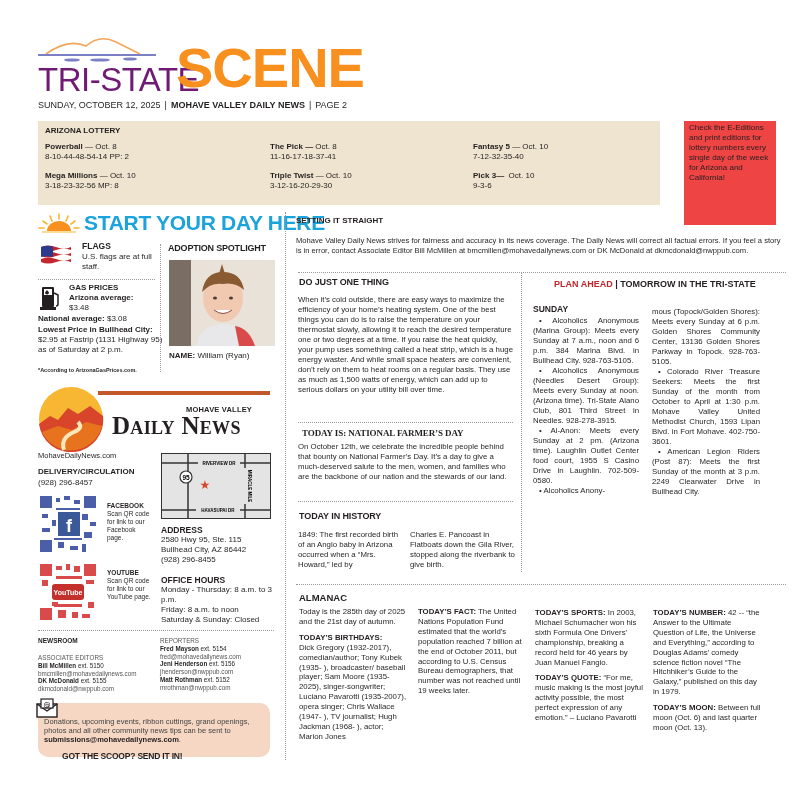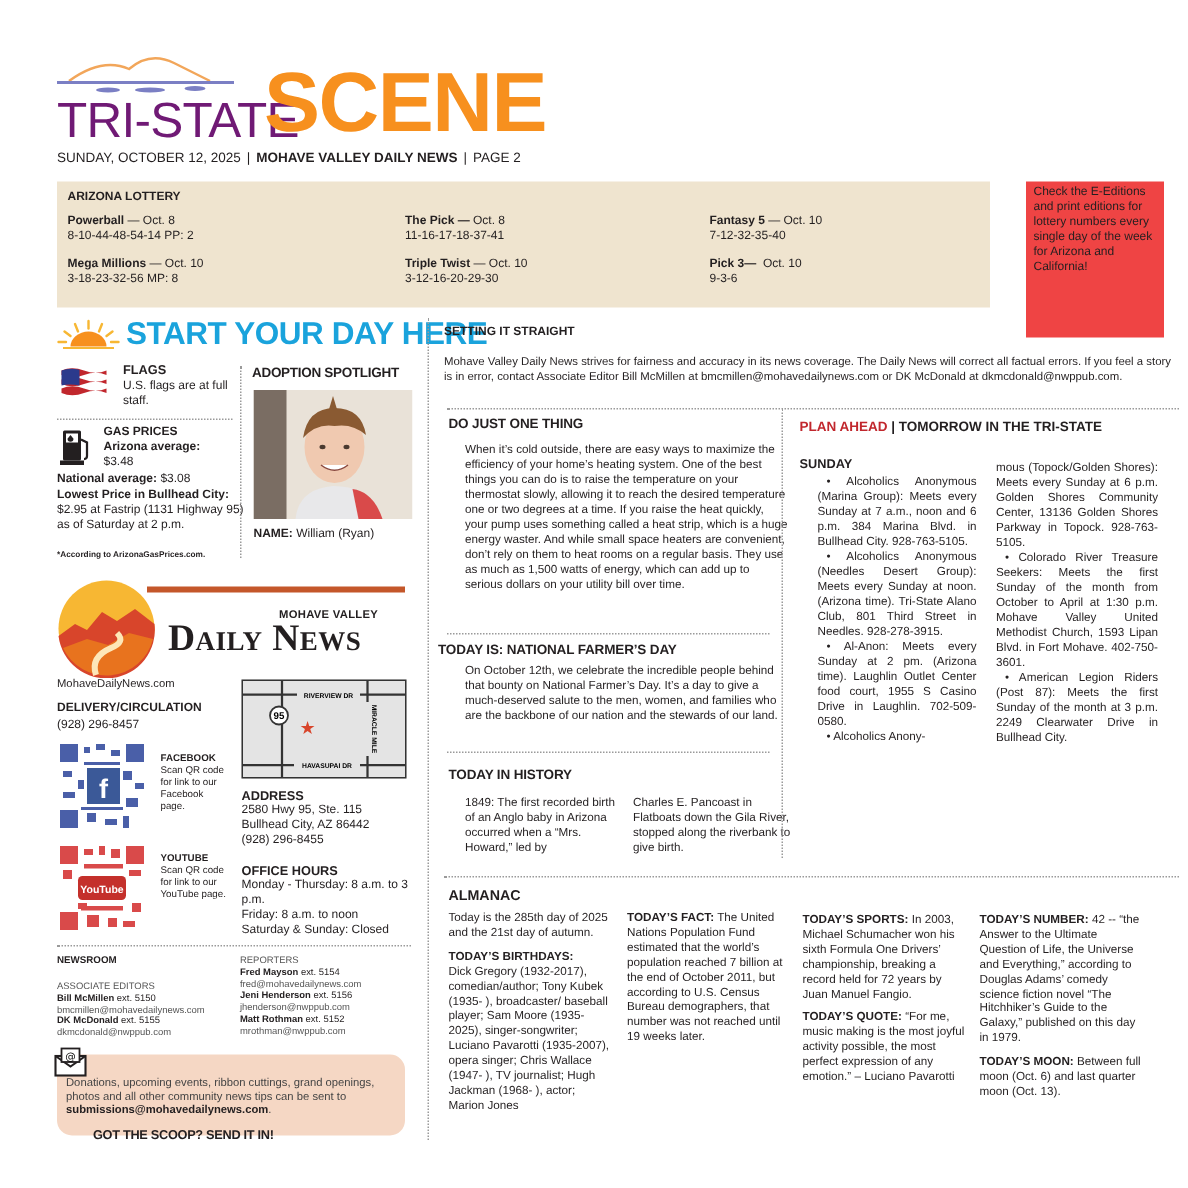--- a/index.html
+++ b/index.html
@@ -73,35 +73,35 @@
   .scoop-tx { left: 44px; top: 718px; width: 224px; font-size: 7.5px; line-height: 8.8px; color: #444; }
   .scoop-tx b { font-weight: 700; color: #231f20; }
 
   .vdiv-main { left: 285px; top: 212px; height: 548px; border-left: 1px dotted #9a9a9a; }
 
   
   .setting-hd { left: 296px; top: 216px; font-size: 8px; font-weight: 700; }
   .setting-tx { left: 296px; top: 236px; width: 490px; font-size: 7.6px; line-height: 10px; }
 
   .sec-hd { font-size: 9px; font-weight: 700; letter-spacing: -0.1px; white-space: nowrap; }
-  .body-tx { font-size: 7.8px; line-height: 10px; margin-left: 12px; }
+  .body-tx { font-size: 7.8px; line-height: 10px; }
 
   .djot-hd { left: 299px; top: 277px; }
   .djot-tx { left: 298px; top: 295px; width: 216px; }
   .hline1 { left: 298px; top: 422px; width: 215px; }
-  .farm-hd { left: 292px; top: 428px; }
+  .farm-hd { left: 302px; top: 428px; font-family: Liberation Serif, serif; }
   .farm-tx { left: 298px; top: 442px; width: 216px; }
   .hline2 { left: 298px; top: 501px; width: 215px; }
   .hist-hd { left: 299px; top: 511px; }
   .hist-c1 { left: 298px; top: 530px; width: 106px; }
   .hist-c2 { left: 410px; top: 530px; width: 106px; }
 
   .vdiv-right { left: 521px; top: 272px; height: 300px; border-left: 1px dotted #9a9a9a; }
   .plan-hd { left: 533px; top: 279px; font-size: 9px; font-weight: 700; white-space: nowrap; }
-  .plan-hd .red { color: #c1272d; }
+  .plan-hd .red { color: #c1272d; margin-left: 21px; }
   .sunday-hd { left: 533px; top: 304px; font-size: 8.5px; font-weight: 700; }
   .plan-c1 { left: 533px; top: 316px; width: 106px; text-align: justify; }
   .plan-c2 { left: 652px; top: 307px; width: 108px; text-align: justify; }
   .plan-c1 p, .plan-c2 p { text-indent: 6px; }
 
   .hline3 { left: 296px; top: 584px; width: 490px; }
   .alm-hd { left: 299px; top: 592px; font-size: 9.5px; font-weight: 700; }
   .alm { font-size: 7.8px; line-height: 9.9px; }
   .alm b { font-weight: 700; }
   .alm p { margin-bottom: 6px; }
@@ -357,19 +357,19 @@
 <div class="abs alm-hd">ALMANAC</div>
 <div class="abs alm alm-c1">
   <p>Today is the 285th day of 2025 and the 21st day of autumn.</p>
   <div><b>TODAY’S BIRTHDAYS:</b></div>
   <div>Dick Gregory (1932-2017), comedian/author; Tony Kubek (1935- ), broadcaster/ baseball player; Sam Moore (1935-2025), singer-songwriter; Luciano Pavarotti (1935-2007), opera singer; Chris Wallace (1947- ), TV journalist; Hugh Jackman (1968- ), actor; Marion Jones</div>
 </div>
 <div class="abs alm alm-c2">
   <p><b>TODAY’S FACT:</b><span> The United Nations Population Fund estimated that the world’s population reached 7 billion at the end of October 2011, but according to U.S. Census Bureau demographers, that number was not reached until 19 weeks later.</span></p>
 </div>
 <div class="abs alm alm-c3">
-  <p><b>TODAY’S SPORTS:</b><span> In 2003, Michael Schumacher won his sixth Formula One Drivers’ championship, breaking a record held for 72 years by Juan Manuel Fangio.</span></p>
+  <p><b>TODAY’S SPORTS:</b><span> In 2003, Michael Schumacher won his sixth Formula One Drivers’ championship, breaking a record held for 46 years by Juan Manuel Fangio.</span></p>
   <p><b>TODAY’S QUOTE:</b><span> “For me, music making is the most joyful activity possible, the most perfect expression of any emotion.” – Luciano Pavarotti</span></p>
 </div>
 <div class="abs alm alm-c4">
   <p><b>TODAY’S NUMBER:</b><span> 42 -- “the Answer to the Ultimate Question of Life, the Universe and Everything,” according to Douglas Adams’ comedy science fiction novel “The Hitchhiker’s Guide to the Galaxy,” published on this day in 1979.</span></p>
   <p><b>TODAY’S MOON:</b><span> Between full moon (Oct. 6) and last quarter moon (Oct. 13).</span></p>
 </div>
 
 </body></html>

